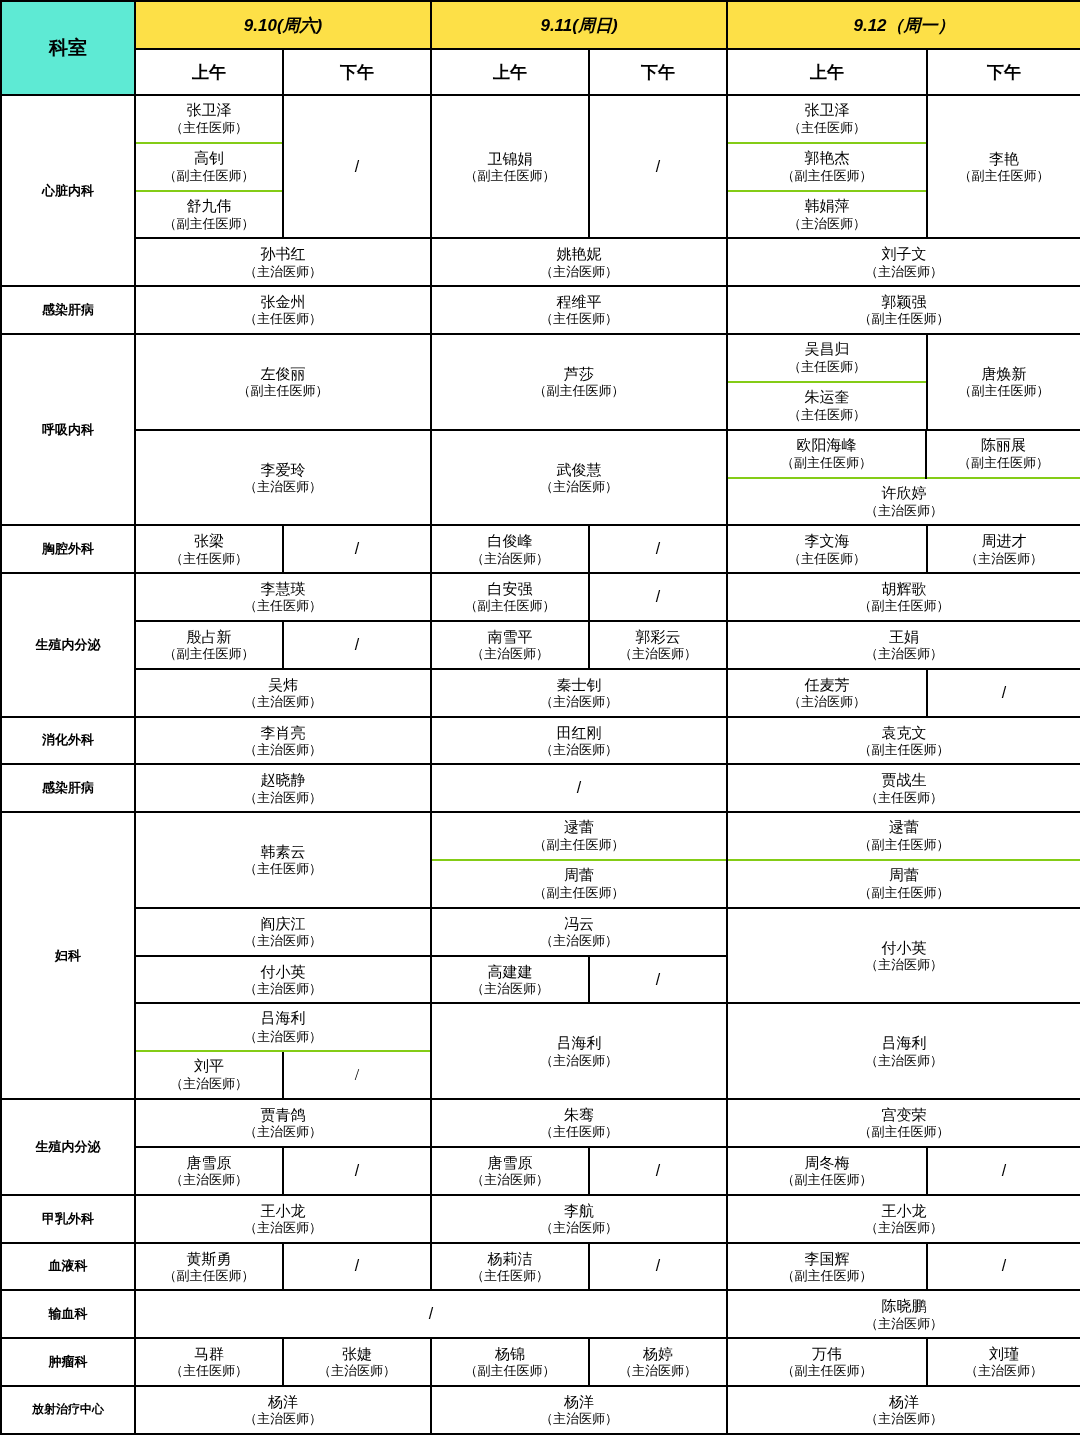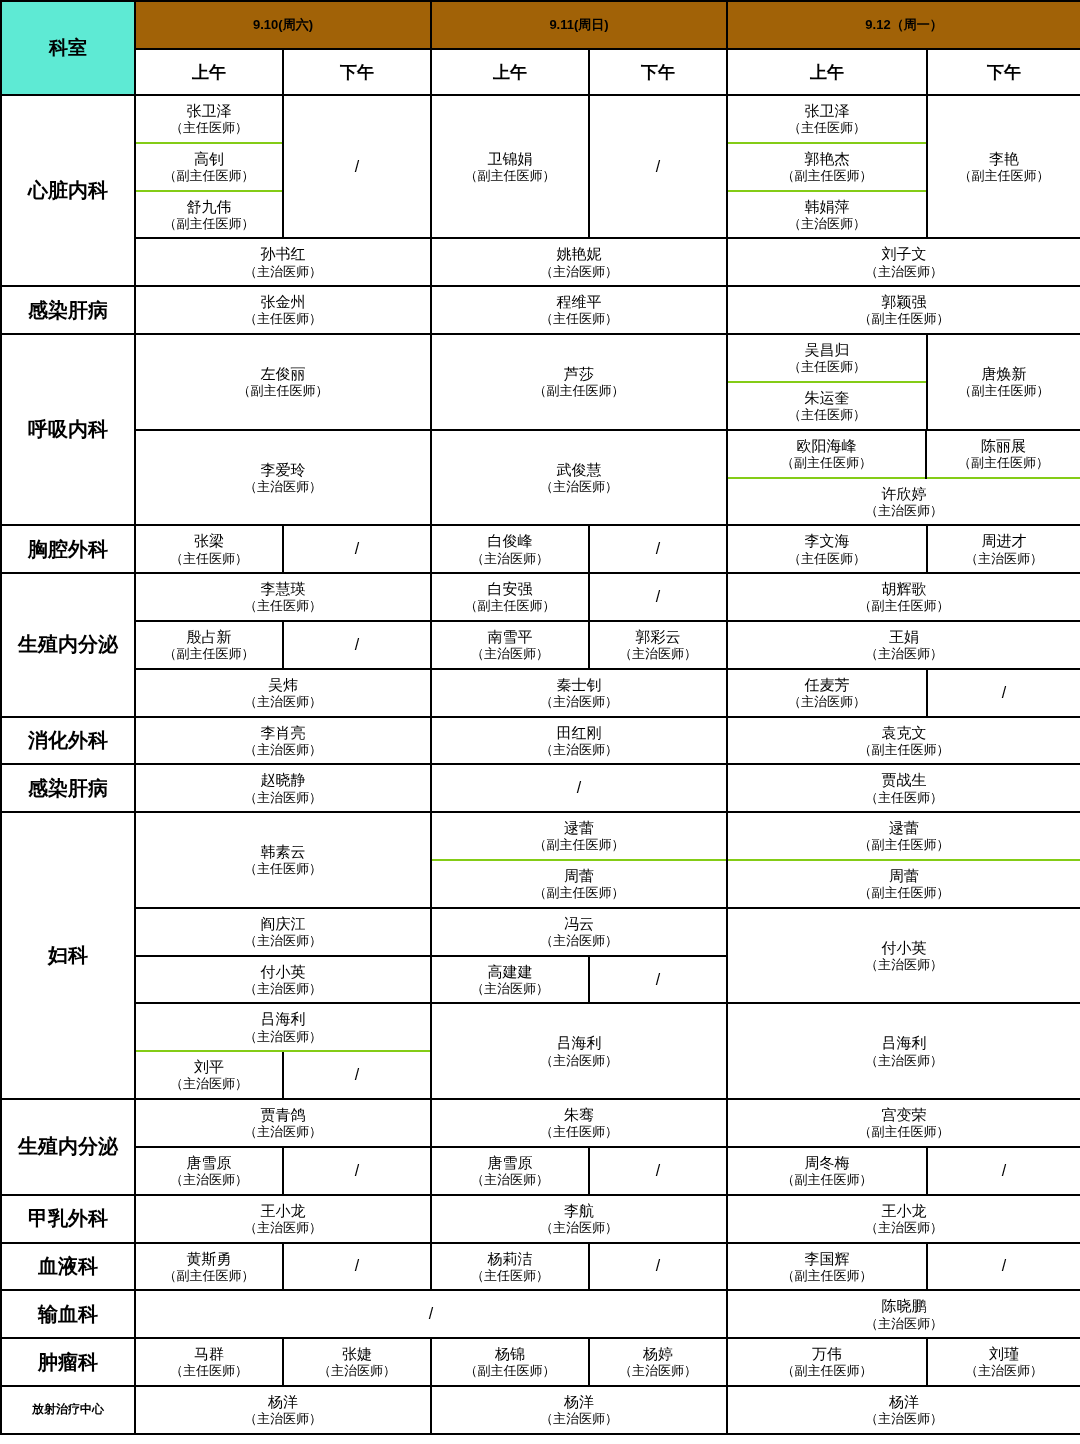--- a/index.html
+++ b/index.html
@@ -1,25 +1,25 @@
 <!DOCTYPE html>
 <html><head>
 <meta charset="utf-8">
 <style>
   html,body{margin:0;padding:0;background:#fff;}
   body{width:1080px;font-family:"Liberation Sans","DejaVu Sans",sans-serif;color:#000;}
   .sheet{width:1080px;box-sizing:border-box;}
   table.sched{border-collapse:collapse;width:1080px;table-layout:fixed;}
   table.sched td,table.sched th{border:2px solid #000;text-align:center;vertical-align:middle;padding:0;}
-  .hdr-date{background:#a16207;font-size:13px;font-weight:bold;height:46px;}
+  .hdr-date{background:#fde047;font-size:17px;font-weight:bold;height:46px;font-style:italic;}
   .hdr-dept{background:#5eead4;font-size:19px;font-weight:bold;width:134px;}
   .hdr-ap{background:#fff;font-size:17px;font-weight:bold;height:44px;}
-  .dept{font-size:20px;font-weight:bold;}
+  .dept{font-size:13px;font-weight:bold;}
   
-  table.inner{border-collapse:collapse;width:100%;height:100%;table-layout:fixed;}
+  table.inner{border-collapse:collapse;width:100%;height:100%;table-layout:fixed;font-family:Liberation Serif, serif;}
   table.inner td{border:0;padding:0;}
   table.inner tr + tr td{border-top:2px solid #84cc16;}
   table.inner td.vsplit + td.vsplit{border-left:2px solid #000;}
   .doc{padding:5px 2px;line-height:1.28;}
   .name{font-size:15px;display:block;white-space:nowrap;}
   .title{font-size:13px;display:block;white-space:nowrap;}
   .slash{font-size:16px;}
 </style>
 </head>
 <body>

